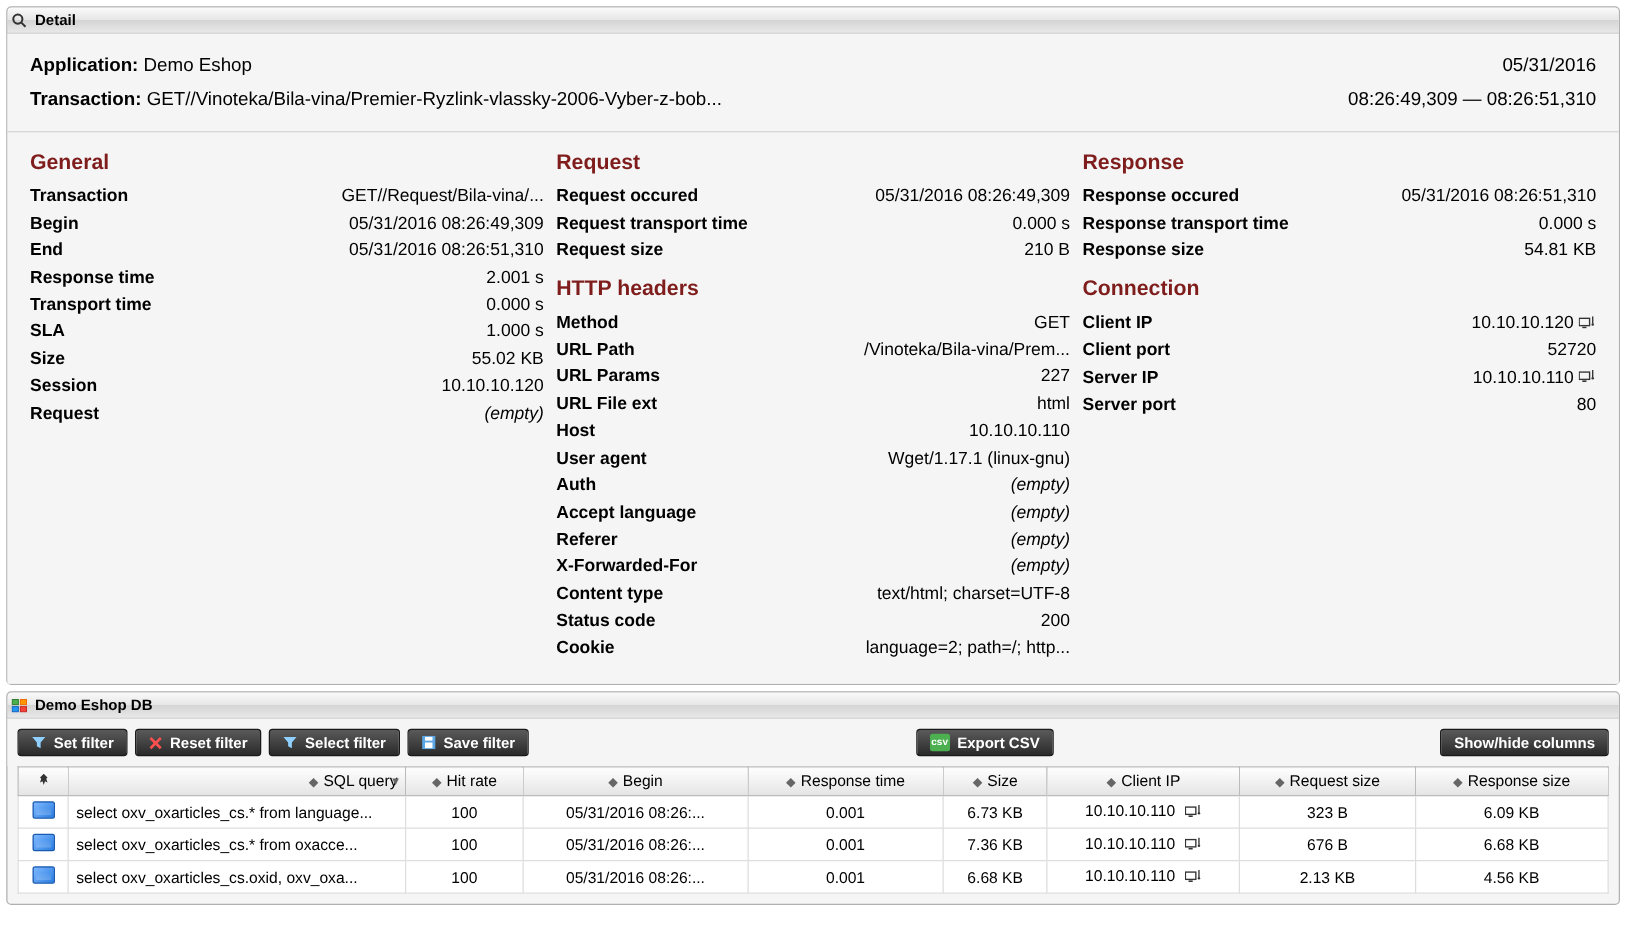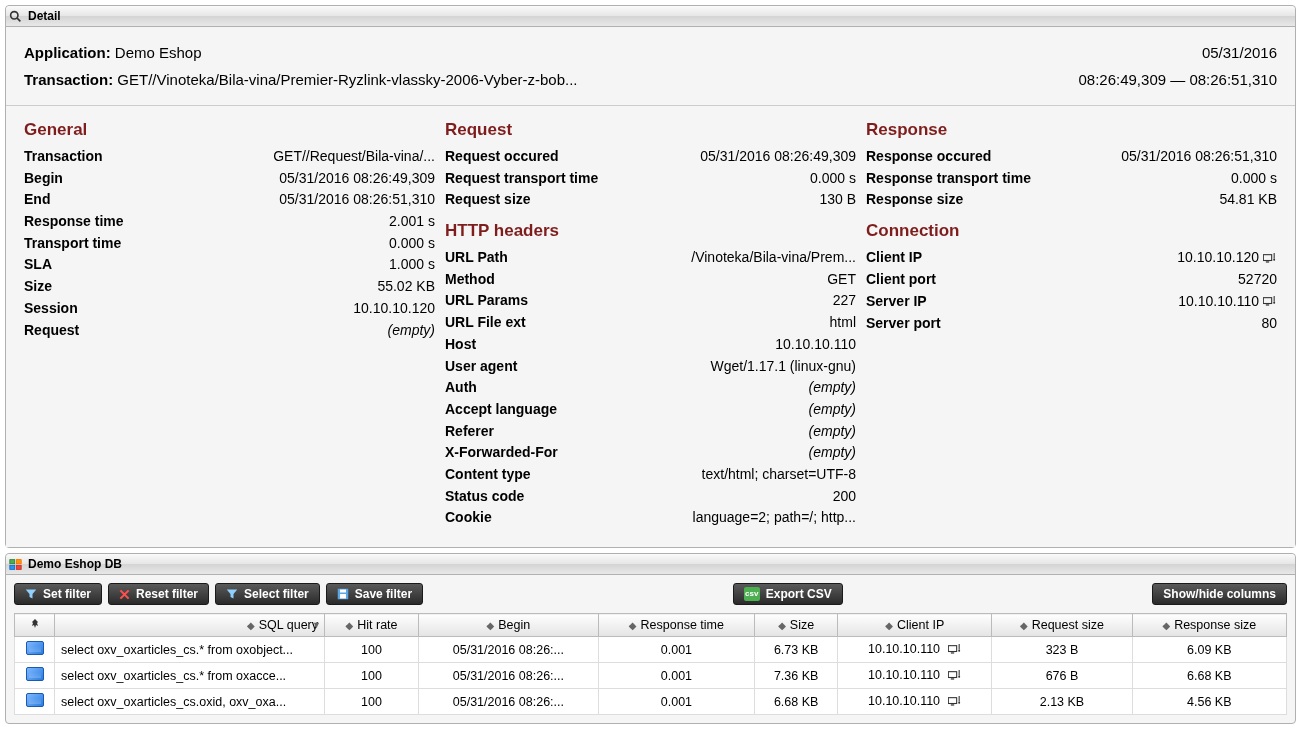--- a/index.html
+++ b/index.html
@@ -193,32 +193,32 @@
           <div class="kv">
             <span class="k">Request occured</span>
             <span class="v">05/31/2016 08:26:49,309</span>
           </div>
           <div class="kv">
             <span class="k">Request transport time</span>
             <span class="v">0.000 s</span>
           </div>
           <div class="kv">
             <span class="k">Request size</span>
-            <span class="v">130 B</span>
+            <span class="v">210 B</span>
           </div>
         </div>
       <div class="section-title" style="margin-top:10px;">HTTP headers</div>
       <div id="http-rows">
           <div class="kv">
+            <span class="k">Method</span>
+            <span class="v">GET</span>
+          </div>
+          <div class="kv">
             <span class="k">URL Path</span>
             <span class="v">/Vinoteka/Bila-vina/Prem...</span>
-          </div>
-          <div class="kv">
-            <span class="k">Method</span>
-            <span class="v">GET</span>
           </div>
           <div class="kv">
             <span class="k">URL Params</span>
             <span class="v">227</span>
           </div>
           <div class="kv">
             <span class="k">URL File ext</span>
             <span class="v">html</span>
           </div>
           <div class="kv">
@@ -383,21 +383,21 @@
           <th style=""><span class="sort">◆</span><span>Response time</span></th>
           <th style=""><span class="sort">◆</span><span>Size</span></th>
           <th style=""><span class="sort">◆</span><span>Client IP</span></th>
           <th style=""><span class="sort">◆</span><span>Request size</span></th>
           <th style=""><span class="sort">◆</span><span>Response size</span></th>
         </tr>
       </thead>
     <tbody id="grid-body">
         <tr>
           <td><span class="chart-icon"></span></td>
-          <td class="left">select oxv_oxarticles_cs.* from oxobject...</td>
+          <td class="left">select oxv_oxarticles_cs.* from language...</td>
           <td>100</td>
           <td>05/31/2016 08:26:...</td>
           <td>0.001</td>
           <td>6.73 KB</td>
           <td>10.10.10.110 <span class="net-icon"><svg width="14" height="10" viewBox="0 0 16 12">
                 <rect x="0" y="2" width="10" height="7" fill="none" stroke="#333" stroke-width="1.3"></rect>
                 <rect x="3" y="10" width="4" height="1.5" fill="#333"></rect>
                 <circle cx="13" cy="8" r="1.2" fill="#333"></circle>
                 <line x1="13" y1="0" x2="13" y2="7" stroke="#333" stroke-width="1.3"></line>
               </svg></span></td>

